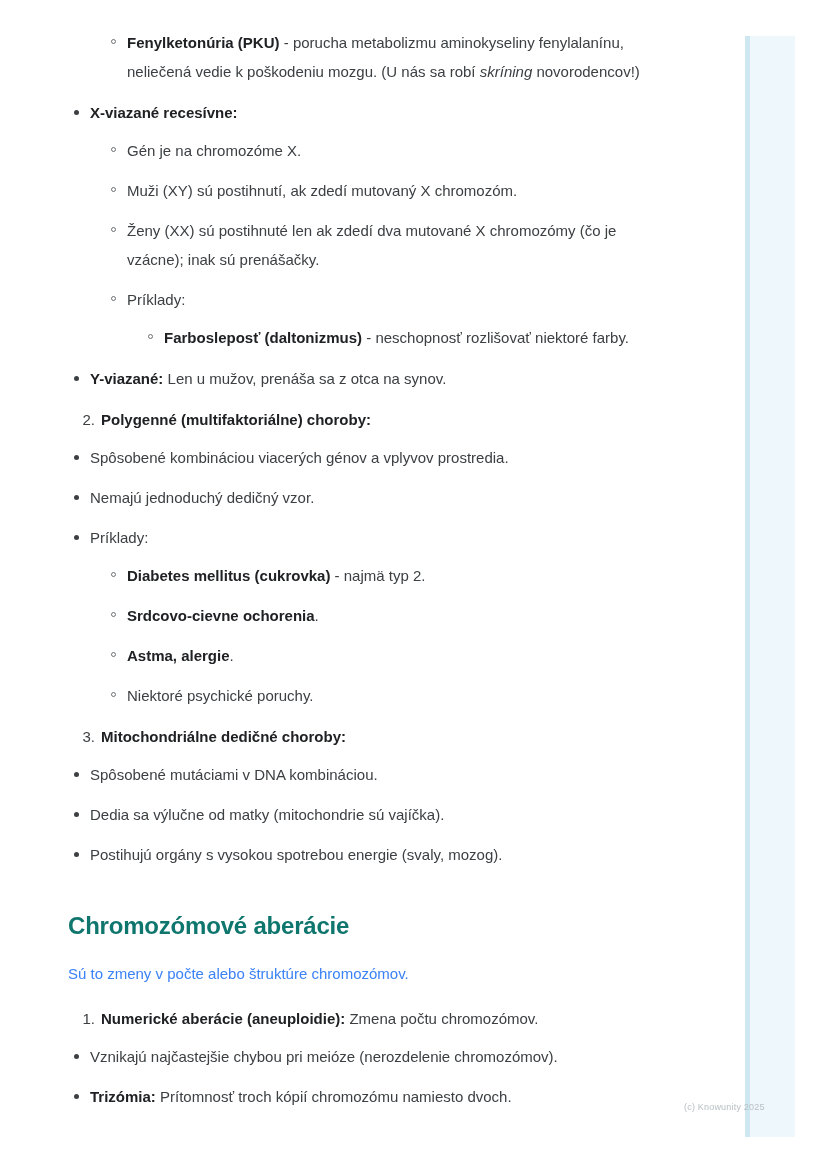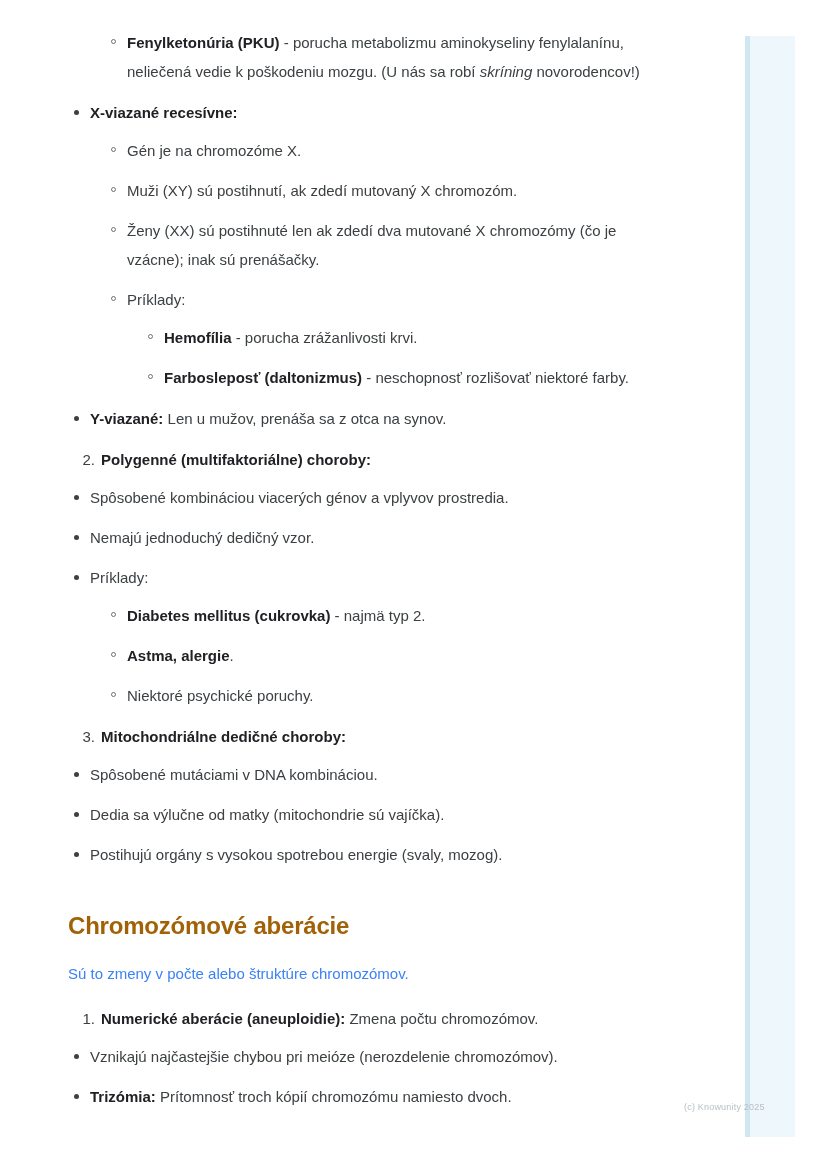--- a/index.html
+++ b/index.html
@@ -114,21 +114,21 @@
   .grp-tight { margin-top: 9px; }
 
   
   b, .b  { font-weight: 700; color: #202124; }
   i, .i  { font-style: italic; }
 
   
   .section-heading {
     font-size: 24px;
     font-weight: 700;
-    color: #a16207;
+    color: #0f766e;
     letter-spacing: -0.2px;
     margin: 42px 0 18px 0;
     line-height: 30px;
   }
 
   
   .para {
     font-size: 15px;
     line-height: 29px;
     color: #3b82f6;
@@ -179,23 +179,20 @@
       <li class="li circ">
         <span>Ženy (XX) sú postihnuté len ak zdedí dva mutované X chromozómy (čo je vzácne); inak sú prenášačky.</span>
       </li>
       <li class="li circ">
         <span>Príklady:</span>
       </li>
     </ul>
 
     <ul class="doc-list lvl-3 grp-tight">
       <li class="li circ">
-        <span class="b">Hemofília</span><span> - </span><span>porucha zrážanlivosti krvi.</span>
-      </li>
-      <li class="li circ">
         <span class="b">Farbosleposť (daltonizmus)</span><span> - </span><span>neschopnosť rozlišovať niektoré farby.</span>
       </li>
     </ul>
 
     <ul class="doc-list lvl-1 grp">
       <li class="li disc">
         <span class="b">Y-viazané:</span><span> Len u mužov, prenáša sa z otca na synov.</span>
       </li>
     </ul>
 
@@ -216,20 +213,23 @@
       <li class="li disc">
         <span>Príklady:</span>
       </li>
     </ul>
 
     <ul class="doc-list lvl-2 grp-tight">
       <li class="li circ">
         <span class="b">Diabetes mellitus (cukrovka)</span><span> - </span><span>najmä typ 2.</span>
       </li>
       <li class="li circ">
+        <span class="b">Srdcovo-cievne ochorenia</span><span>.</span>
+      </li>
+      <li class="li circ">
         <span class="b">Astma, alergie</span><span>.</span>
       </li>
       <li class="li circ">
         <span>Niektoré psychické poruchy.</span>
       </li>
     </ul>
 
     <ul class="doc-list grp" style="margin-left:7px;">
       <li class="li num">
         <span class="marker">3.</span>

